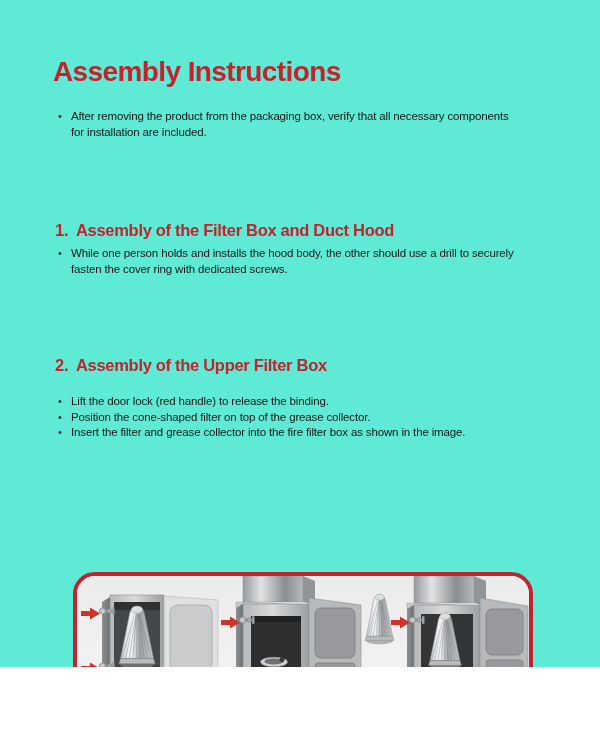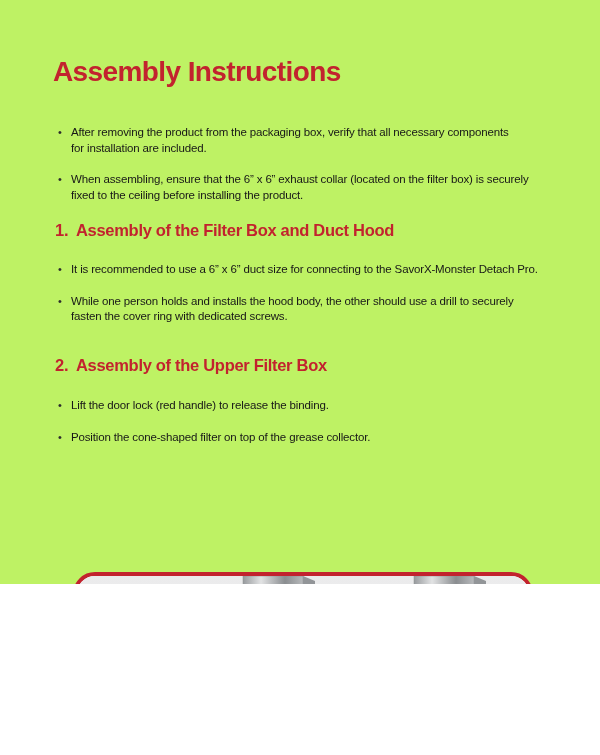--- a/index.html
+++ b/index.html
@@ -1,85 +1,83 @@
 <!DOCTYPE html>
 <html style="--red: #c2232e; --ink: #171717;"><head>
 <meta charset="utf-8">
 <style>
   :root { --red:#c2232e; --ink:#171717; }
   * { box-sizing: border-box; }
   html,body { margin:0; padding:0; background:#ffffff; }
   .page {
-    position:relative; width:600px; height:584px; background:#bef264;
+    position:relative; width:600px; height:667px; background:#5eead4;
     font-family:"Liberation Sans", sans-serif; color:var(--ink); overflow:hidden;
   }
   .title {
     position:absolute; left:53px; top:54px; margin:0;
     font-size:28px; line-height:36px; font-weight:700; letter-spacing:-0.6px;
     color:var(--red);
   }
   ul.bullets { position:absolute; margin:0; padding:0; list-style:none; width:532px; }
   ul.bullets li {
     position:relative; padding-left:16px;
     font-size:11.5px; line-height:15.5px; letter-spacing:-0.15px;
-    white-space:pre-line; color:var(--ink);margin-top:16px;
+    white-space:pre-line; color:var(--ink);
   }
   ul.bullets li::before {
     content:"\2022"; position:absolute; left:3px; top:0;
     font-size:11px; color:#2b2b2b;
   }
   .sec-heading {
     position:absolute; margin:0; display:flex;
     font-size:16.5px; line-height:22px; font-weight:700; letter-spacing:-0.3px;
     color:var(--red);
   }
   .sec-heading .num { display:inline-block; width:21px; flex:0 0 21px; }
   #intro-list { left:55px; top:109px; }
   #s1-heading { left:55px; top:219px; }
   #s1-list   { left:55px; top:246px; }
   #s2-heading { left:55px; top:354px; }
-  #s2-list   { left:55px; top:382px; }
+  #s2-list   { left:55px; top:394px; }
   .figure {
     position:absolute; left:73px; top:572px; width:460px; height:136px;
     border:4px solid var(--red); border-radius:22px; overflow:hidden;
     background:#f0f0f1;
   }
   .figure svg { display:block; width:100%; height:100%; }
 </style>
 </head>
 <body>
 
 <div class="page">
 
   <h1 class="title">Assembly Instructions</h1>
 
   <ul class="bullets" id="intro-list">
       <li>After removing the product from the packaging box, verify that all necessary components
 for installation are included.</li>
-      <li>When assembling, ensure that the 6” x 6” exhaust collar (located on the filter box) is securely
-fixed to the ceiling before installing the product.</li>
     </ul>
 
   <h2 class="sec-heading" id="s1-heading">
     <span class="num">1.</span>
     <span>Assembly of the Filter Box and Duct Hood</span>
   </h2>
   <ul class="bullets" id="s1-list">
-      <li>It is recommended to use a 6” x 6” duct size for connecting to the SavorX-Monster Detach Pro.</li>
       <li>While one person holds and installs the hood body, the other should use a drill to securely
 fasten the cover ring with dedicated screws.</li>
     </ul>
 
   <h2 class="sec-heading" id="s2-heading">
     <span class="num">2.</span>
     <span>Assembly of the Upper Filter Box</span>
   </h2>
   <ul class="bullets" id="s2-list">
       <li>Lift the door lock (red handle) to release the binding.</li>
       <li>Position the cone-shaped filter on top of the grease collector.</li>
+      <li>Insert the filter and grease collector into the fire filter box as shown in the image.</li>
     </ul>
 
   <div class="figure" role="img" aria-label="Three-step illustration: cone filter inside the open filter box; empty filter box with grease collector and the cone filter shown separately; cone filter and grease collector installed in the fire filter box.">
     <svg viewBox="0 0 452 128" preserveAspectRatio="none">
       <defs>
         <linearGradient id="gBg" x1="0" y1="0" x2="0" y2="1">
           <stop offset="0" stop-color="#ebebec"></stop>
             <stop offset="0.75" stop-color="#f2f2f3"></stop>
             <stop offset="1" stop-color="#fcfcfd"></stop>
         </linearGradient>

